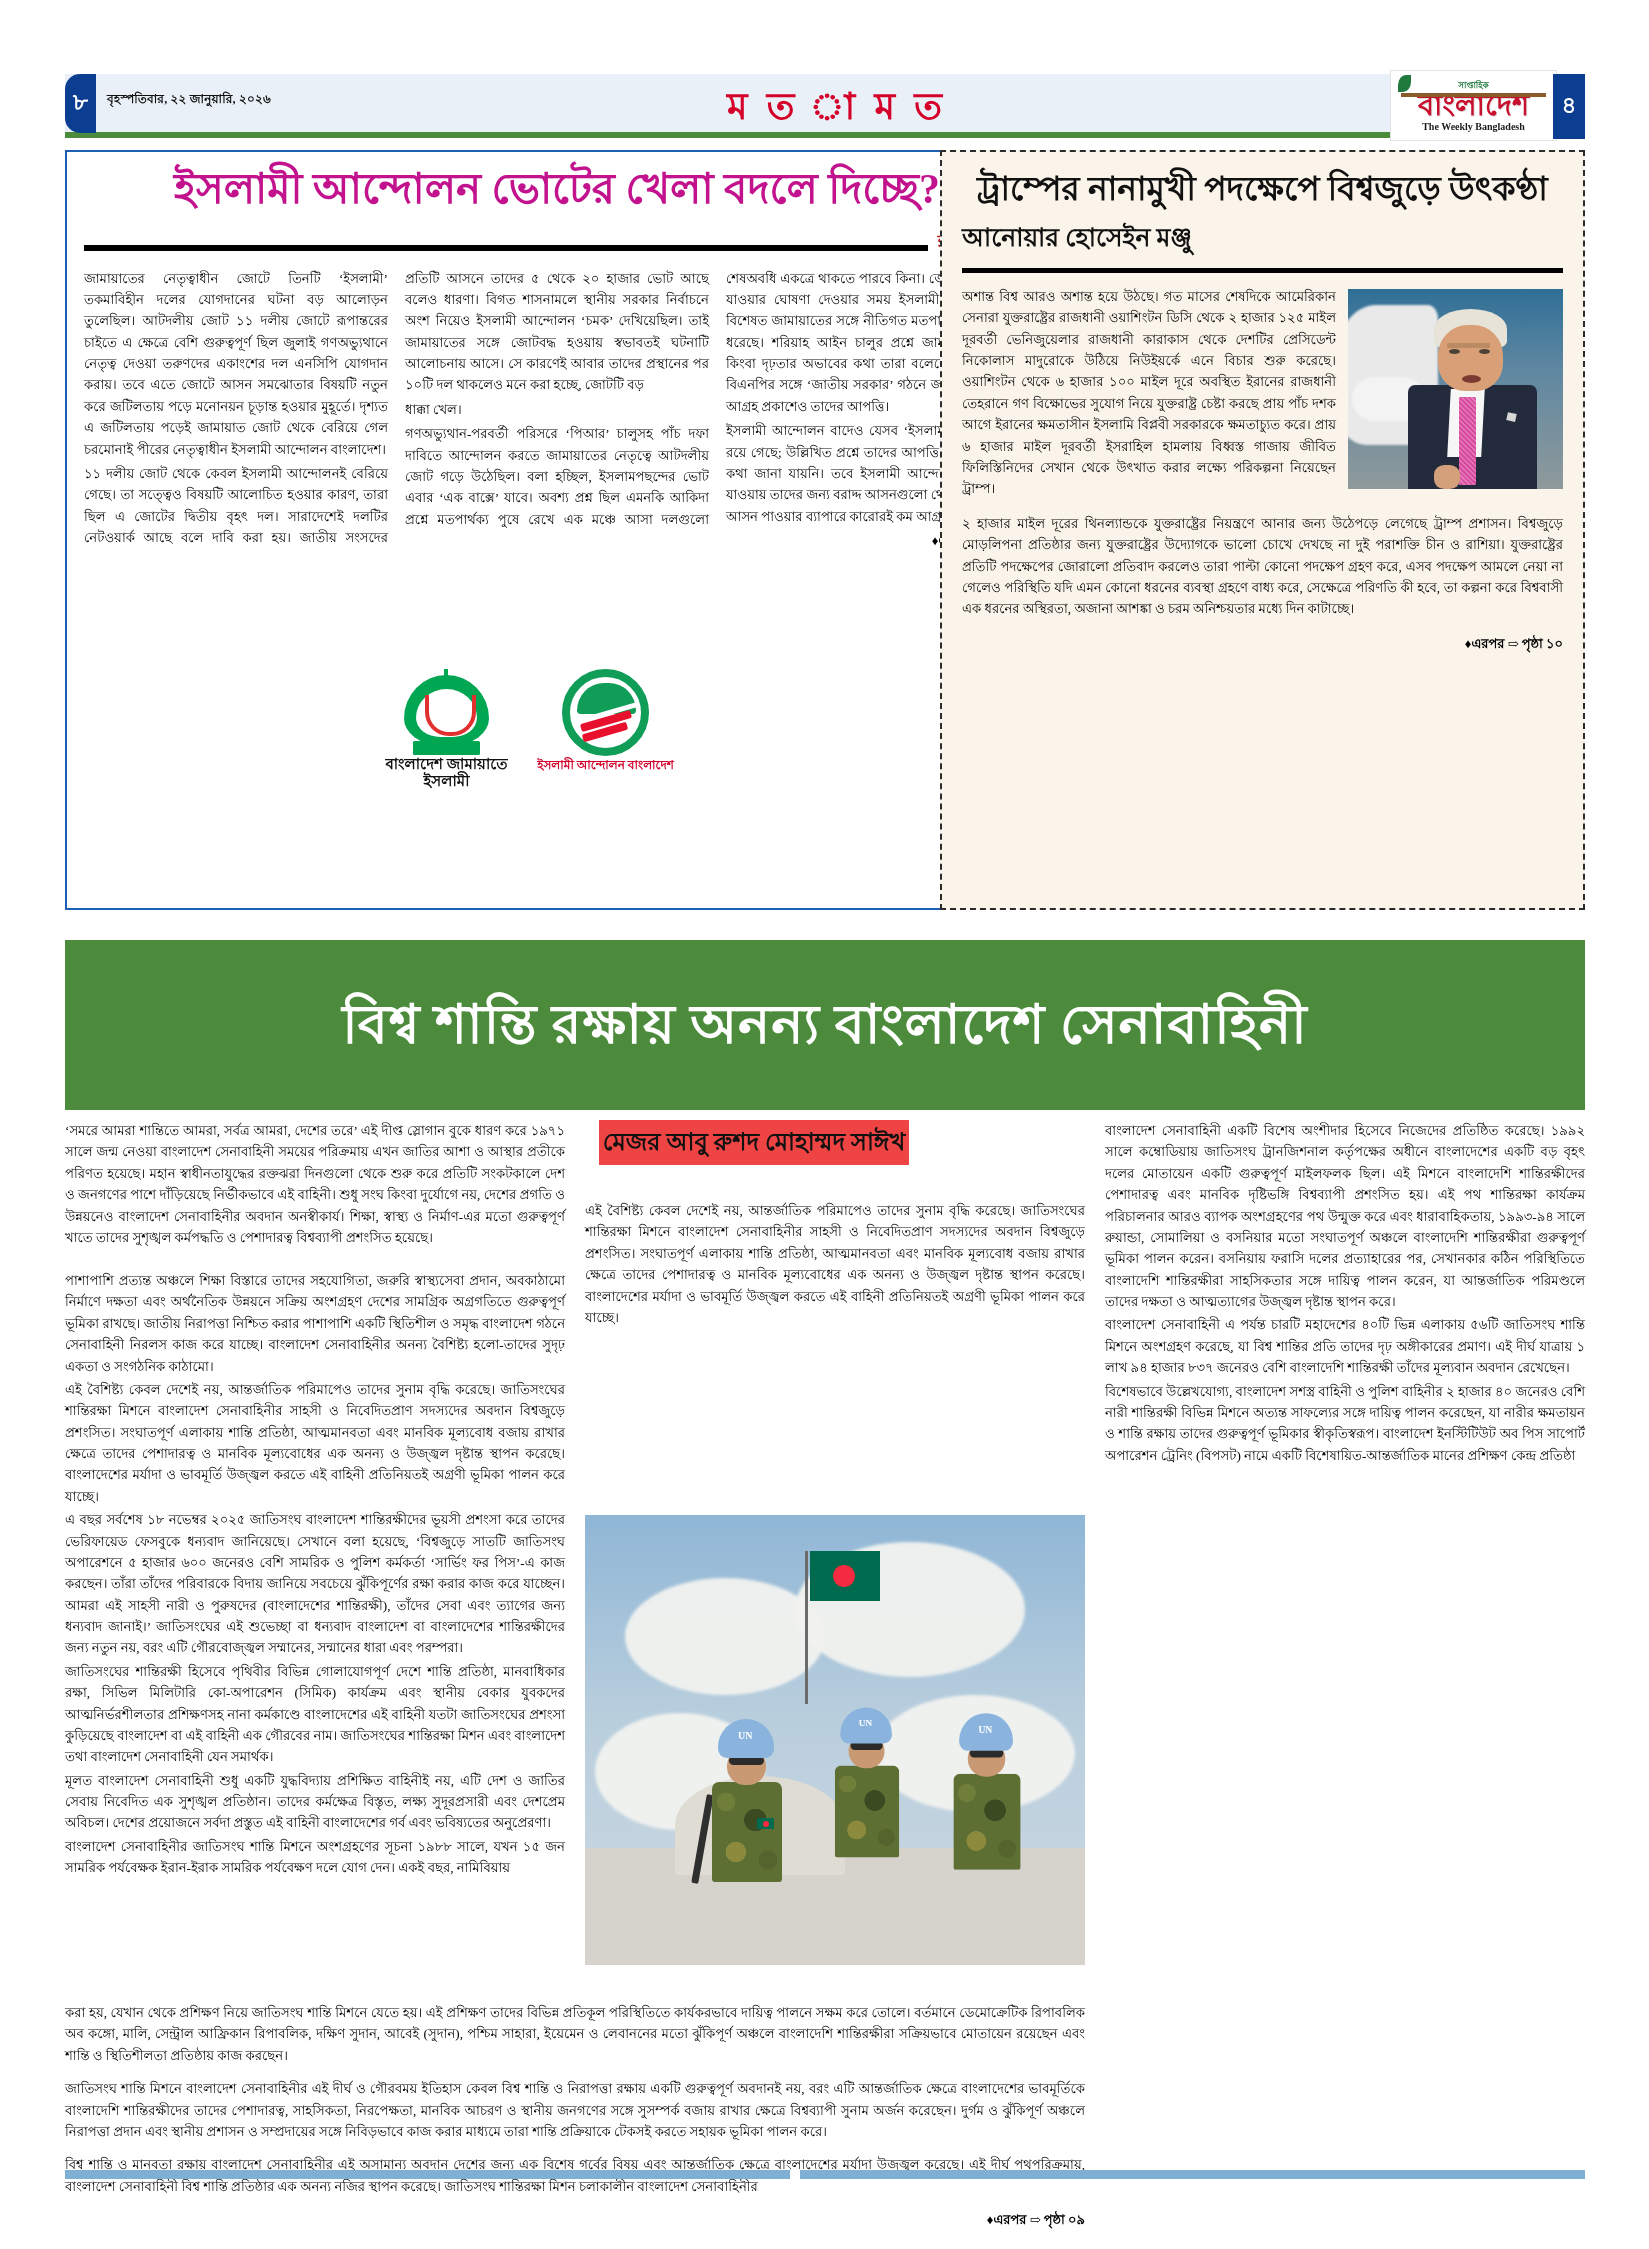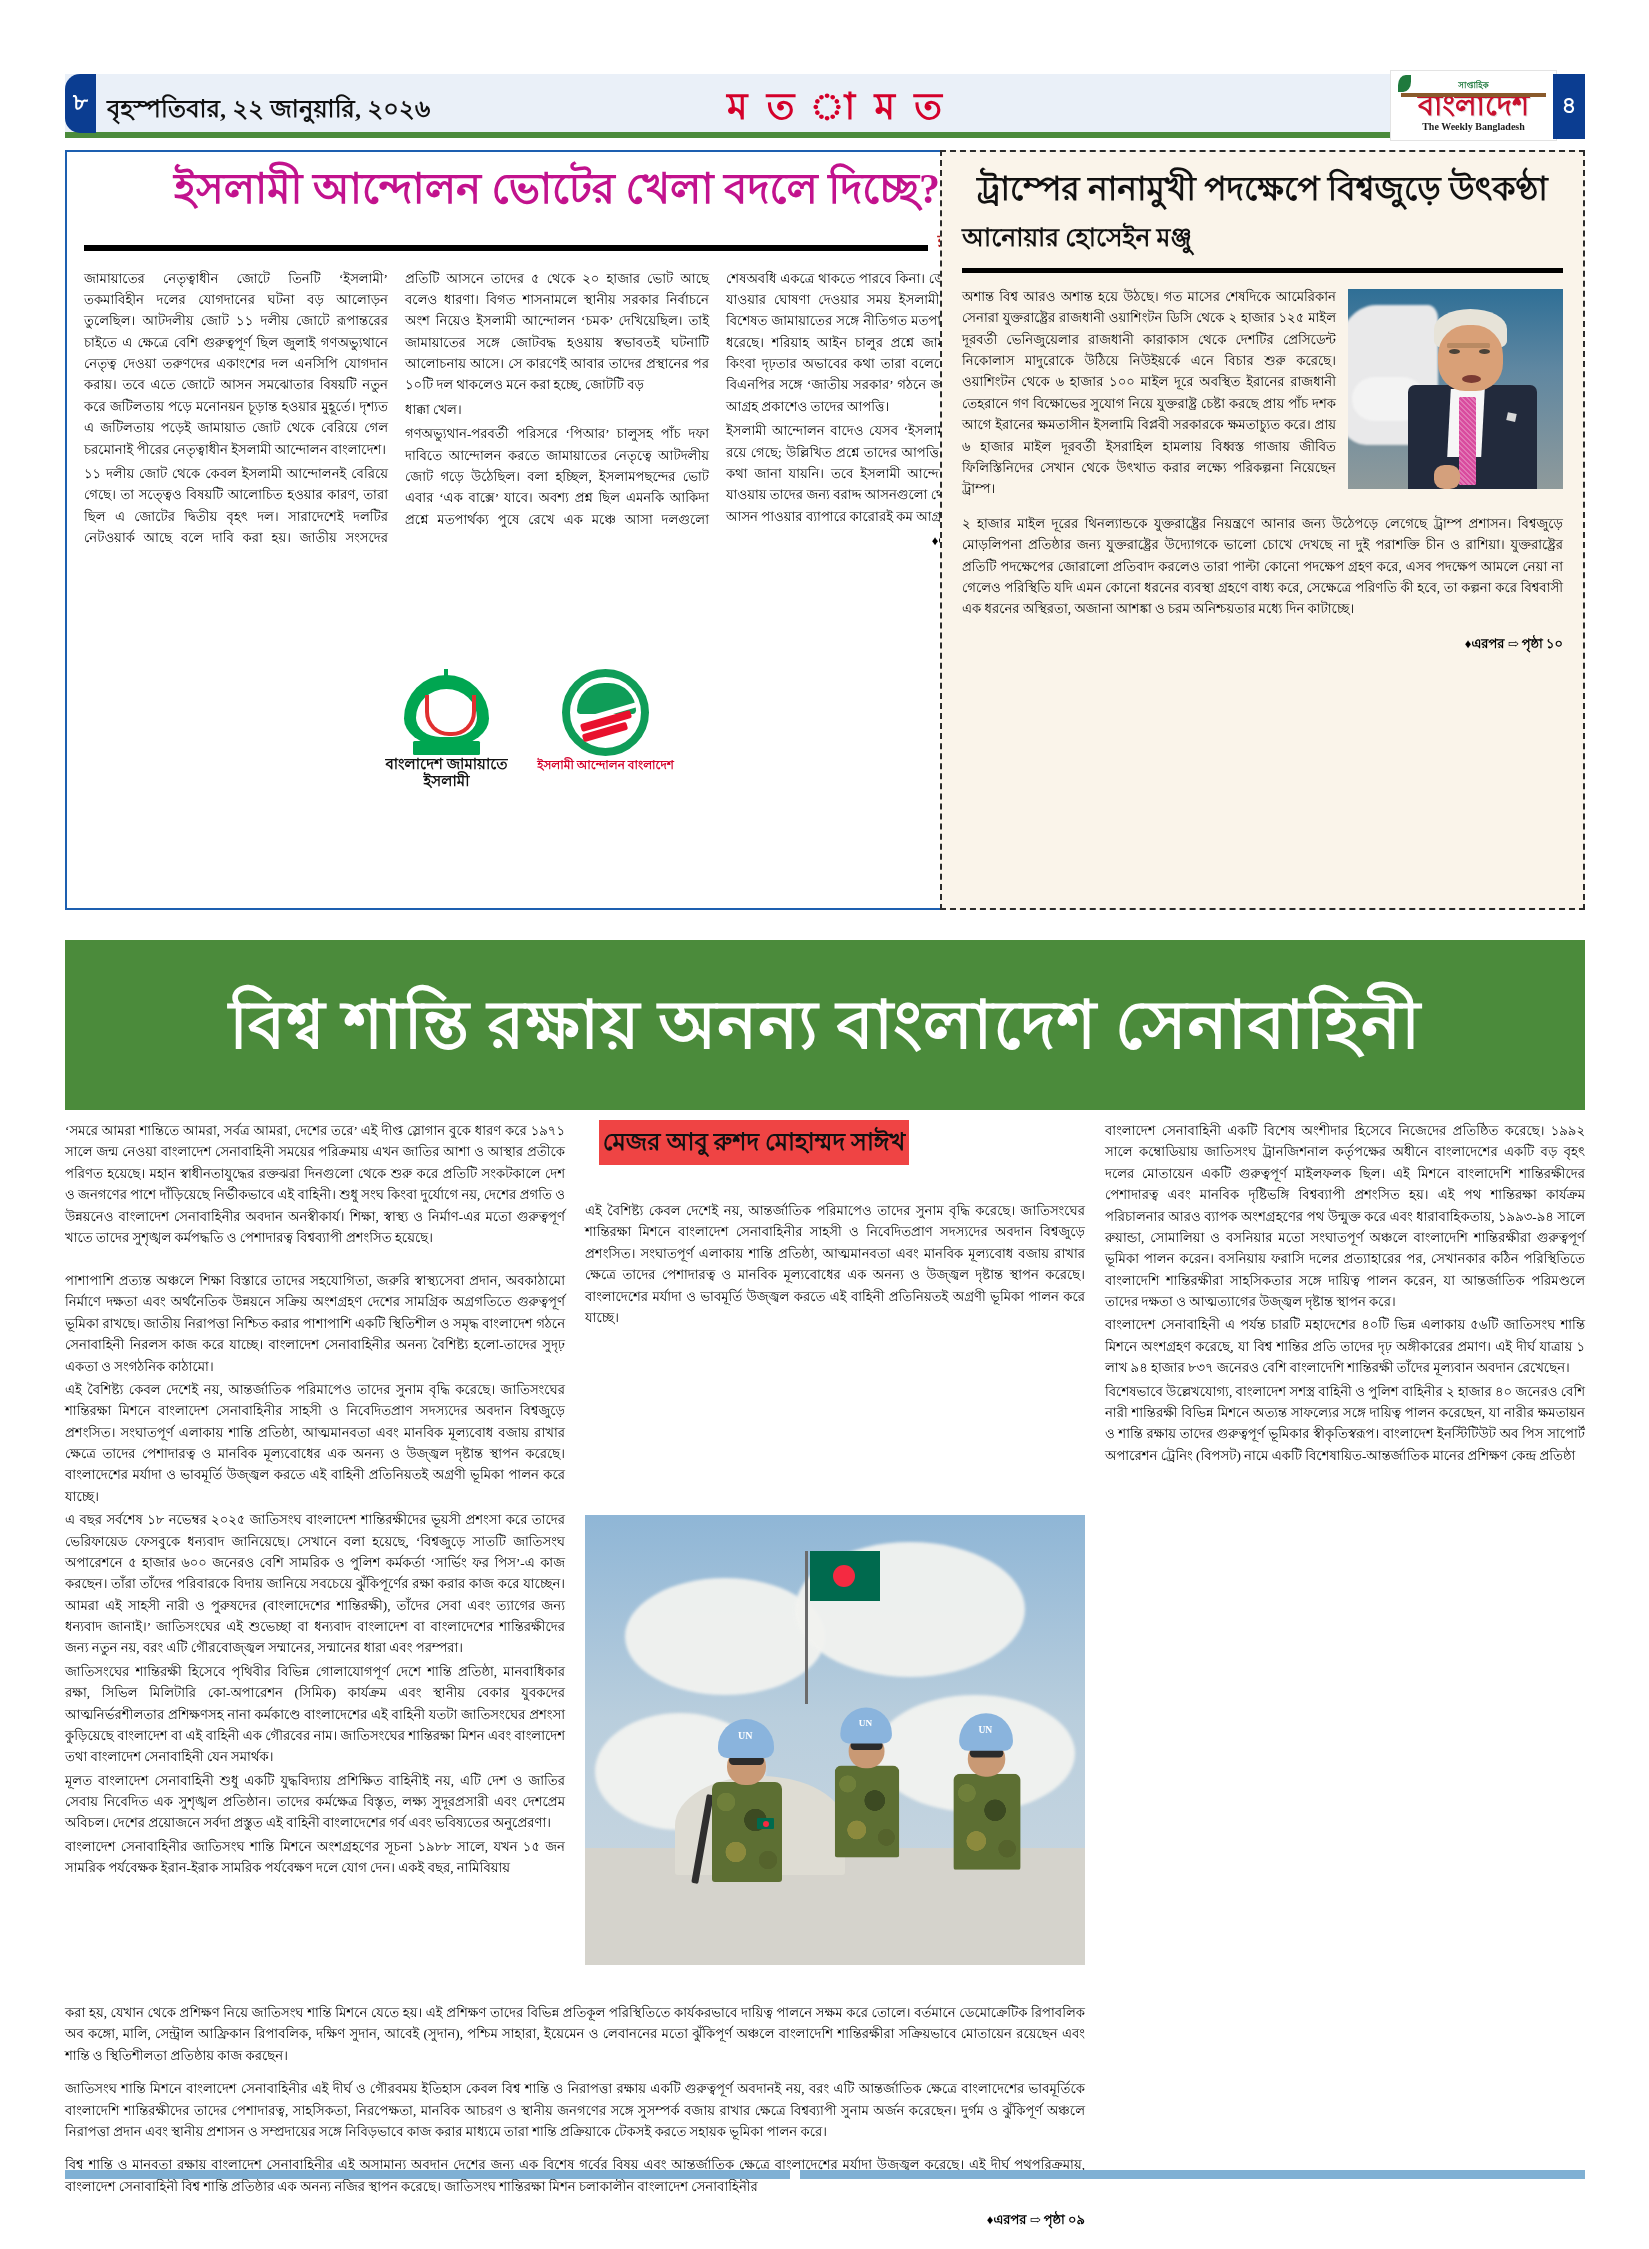--- a/index.html
+++ b/index.html
@@ -28,21 +28,21 @@
     border-top-left-radius:15px;border-bottom-left-radius:15px;
   }
   .page-tab-right{
     position:absolute;left:1553px;top:74px;width:32px;height:65px;
     background:#0b3d91;color:#fff;
     display:flex;align-items:center;justify-content:center;
     font-size:23px;font-weight:bold;
   }
   .issue-date{
     position:absolute;left:107px;top:90px;
-    font-size:24px;color:#111;font-weight:600;
+    font-size:12px;color:#111;font-weight:600;
     letter-spacing:0.2px;
   }
   .section-title{
     position:absolute;left:727px;top:77px;
     font-size:37px;color:#d4002a;font-weight:bold;
     letter-spacing:5px;
   }
   
   .logo-box{
     position:absolute;left:1390px;top:70px;width:165px;height:69px;
@@ -173,21 +173,21 @@
     font-size:13px;font-weight:bold;color:#000;text-align:right;margin-top:3px;
   }
 
   
   .banner{
     position:absolute;left:65px;top:940px;width:1520px;height:170px;
     background:#4b8b3b;
     display:flex;align-items:center;justify-content:center;
   }
   .banner-text{
-    color:#fff;font-size:67px;font-weight:bold;letter-spacing:1px;line-height:1;
+    color:#fff;font-size:54px;font-weight:bold;letter-spacing:1px;line-height:1;
     white-space:nowrap;
   }
 
   
   .art3{
     position:absolute;left:65px;top:1120px;width:1520px;height:1065px;
   }
   .art3-top{display:flex;gap:20px;}
   .art3-lead{
     width:500px;font-size:13.2px;line-height:1.62;text-align:justify;color:#000;

